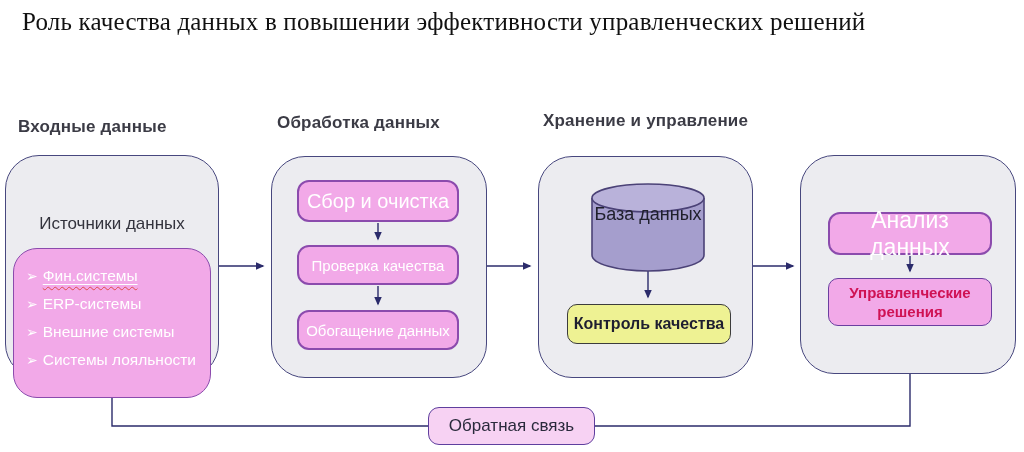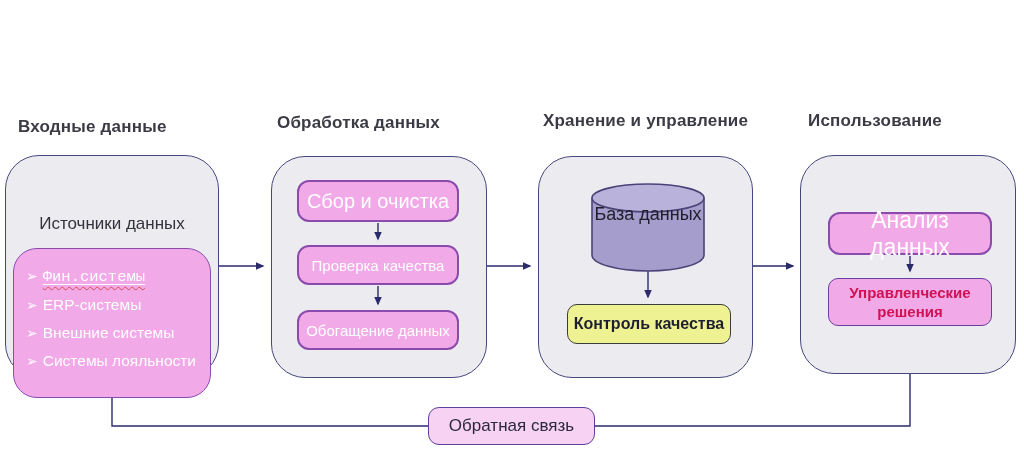--- a/index.html
+++ b/index.html
@@ -37,21 +37,21 @@
   }
   .pink-panel {
     position: absolute; left: 8px; top: 45px; width: 198px; height: 150px;
     background: #f2a9e8; border: 1.5px solid #8b4bad; border-radius: 24px;
     padding: 13px 0 0 12px;
   }
   .src-item {
     color: #ffffff; font-size: 15.5px; line-height: 28px; white-space: nowrap;
   }
   .bullet { margin-right: 5px; font-size: 14px; }
-  .u-solid { text-decoration: underline; text-decoration-color: #ffffff; text-underline-offset: 3px; font-family: Liberation Mono, monospace; }
+  .u-solid { text-decoration: underline; text-decoration-color: #ffffff; text-underline-offset: 3px; }
   .u-wavy  { text-decoration: underline wavy #e04b4b; text-decoration-thickness: 1px; text-underline-offset: 5px; }
 
   .pinkbox {
     position: absolute; background: #f2a9e8; border: 2px solid #8b4bad;
     border-radius: 12px; color: #ffffff; display: flex;
     align-items: center; justify-content: center; text-align: center;
   }
   .p-step1 { left: 26px; top: 24px;  width: 162px; height: 42px; font-size: 20px; }
   .p-step2 { left: 26px; top: 89px;  width: 162px; height: 40px; font-size: 15px; }
   .p-step3 { left: 26px; top: 154px; width: 162px; height: 40px; font-size: 15px; }
@@ -85,25 +85,25 @@
 
   #wires { position: absolute; left: 0; top: 0; z-index: 3; pointer-events: none; }
   .content-layer { position: absolute; left: 0; top: 0; width: 100%; height: 100%; z-index: 4; }
   .container { z-index: 2; }
 </style>
 </head>
 <body>
 
 <div id="canvas">
 
+  <div class="title">Роль качества данных в повышении эффективности управленческих решений</div>
 
   <div class="col-header h1">Входные данные</div>
   <div class="col-header h2">Обработка данных</div>
   <div class="col-header h3">Хранение и управление</div>
-  <div class="col-header h4">Использование</div>
 
   <div class="container c1"></div>
   <div class="container c2"></div>
   <div class="container c3"></div>
   <div class="container c4"></div>
 
   <svg id="wires" width="1024" height="452" viewBox="0 0 1024 452">
     <defs>
       <marker id="ah" markerUnits="userSpaceOnUse" markerWidth="9" markerHeight="8" refX="7.5" refY="4" orient="auto">
         <path d="M0 0 L9 4 L0 8 Z" fill="#2b2b6b"></path>

